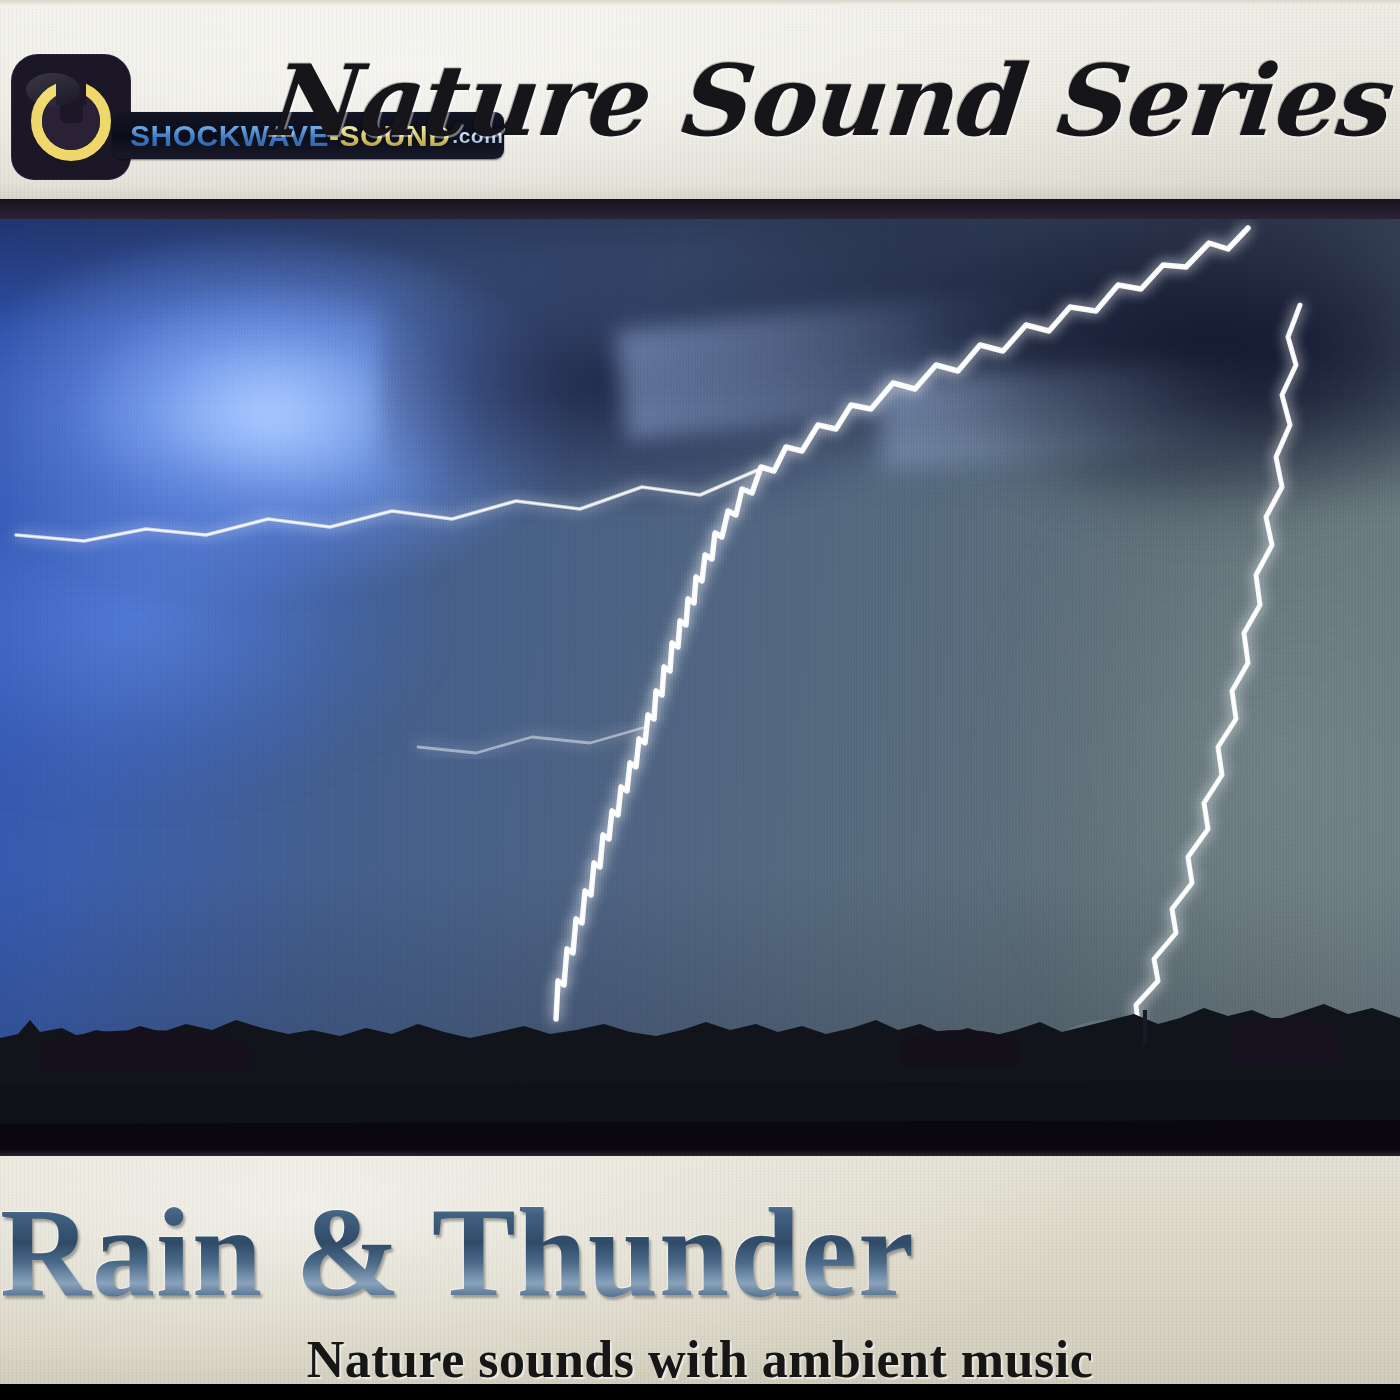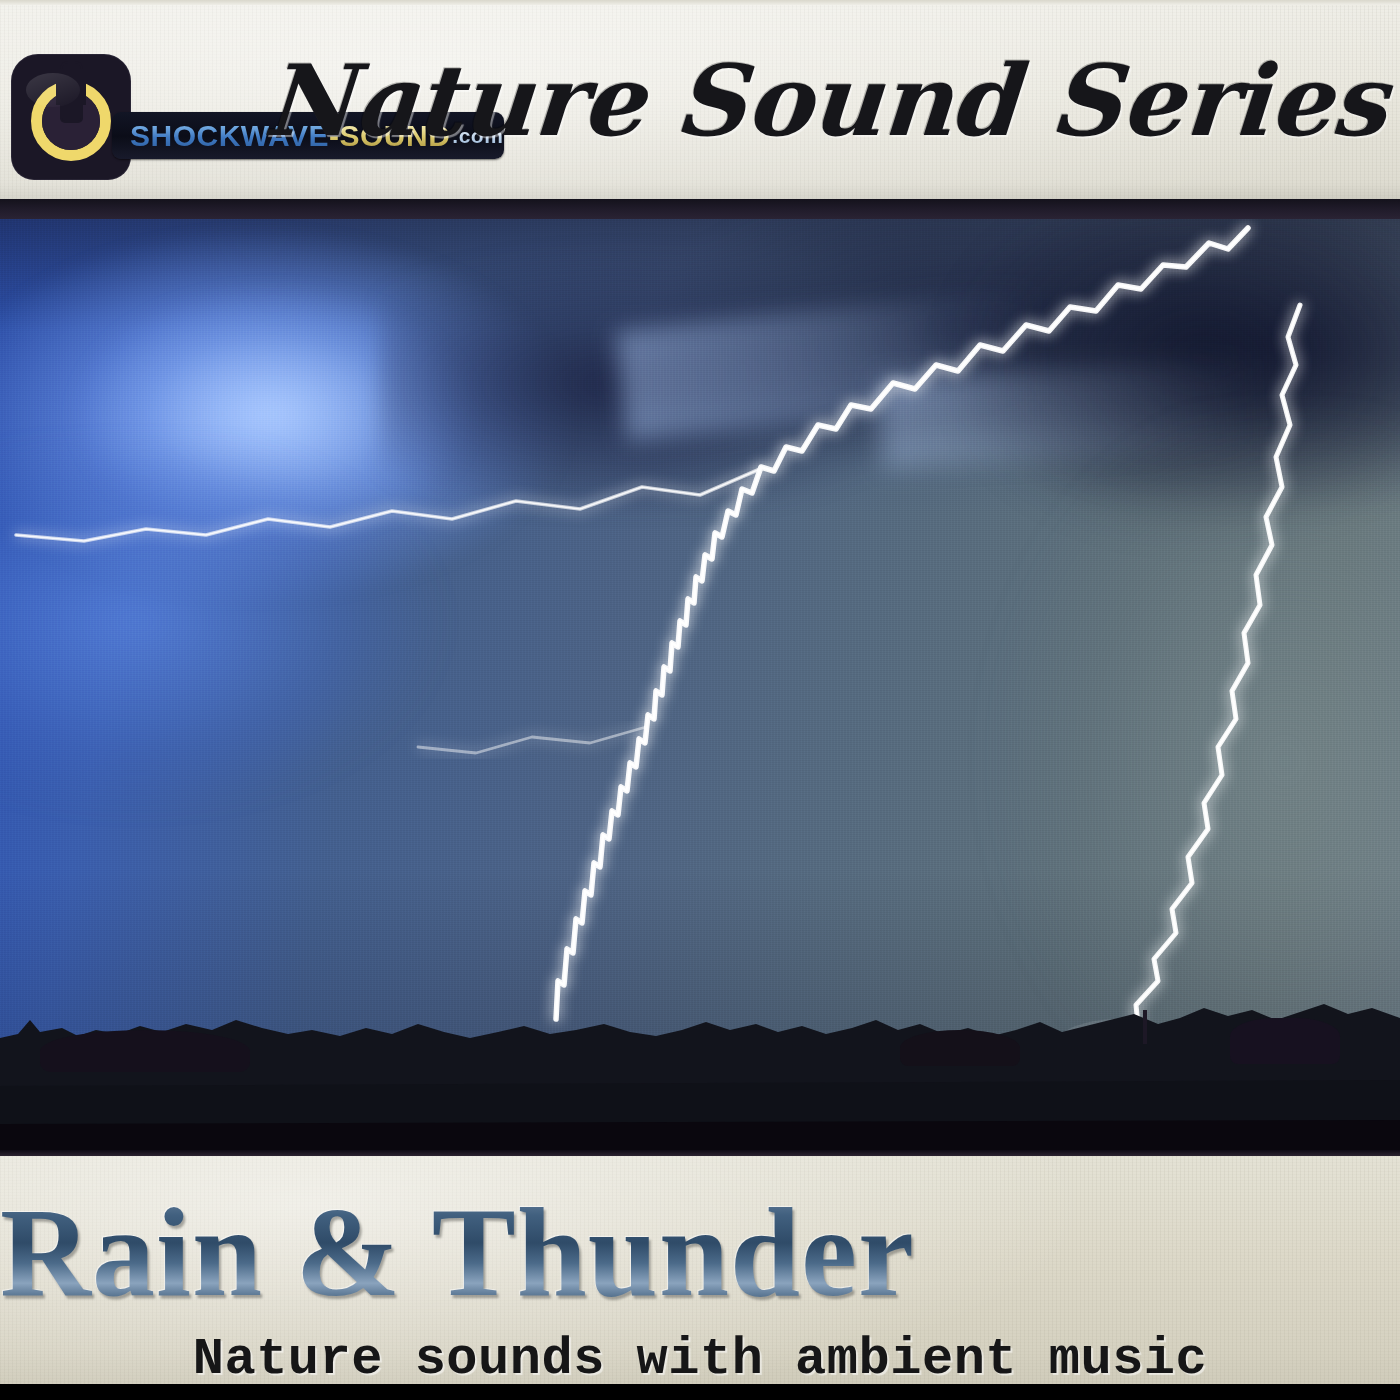--- a/index.html
+++ b/index.html
@@ -253,21 +253,21 @@
       #3d5b79 90%,
       #24384f 100%);
     -webkit-background-clip:text;background-clip:text;
     -webkit-text-fill-color:transparent;color:#3a587a;
     filter:drop-shadow(2px 3px 1px rgba(60,60,55,.42)) drop-shadow(-1px -1px 0 rgba(255,255,255,.5));
     white-space:nowrap;
   }
   #album-subtitle{
     position:absolute;left:0;top:178px;width:1400px;
     text-align:center;
-    font-family:Liberation Mono, monospace;
+    font-family:Liberation Serif, serif;
     font-weight:bold;
     font-size:52px;line-height:1;
     color:#161617;
     letter-spacing:.5px;
     text-shadow:2px 2px 1px rgba(255,255,255,.55);
     white-space:nowrap;
   }
 </style>
 </head>
 <body>

